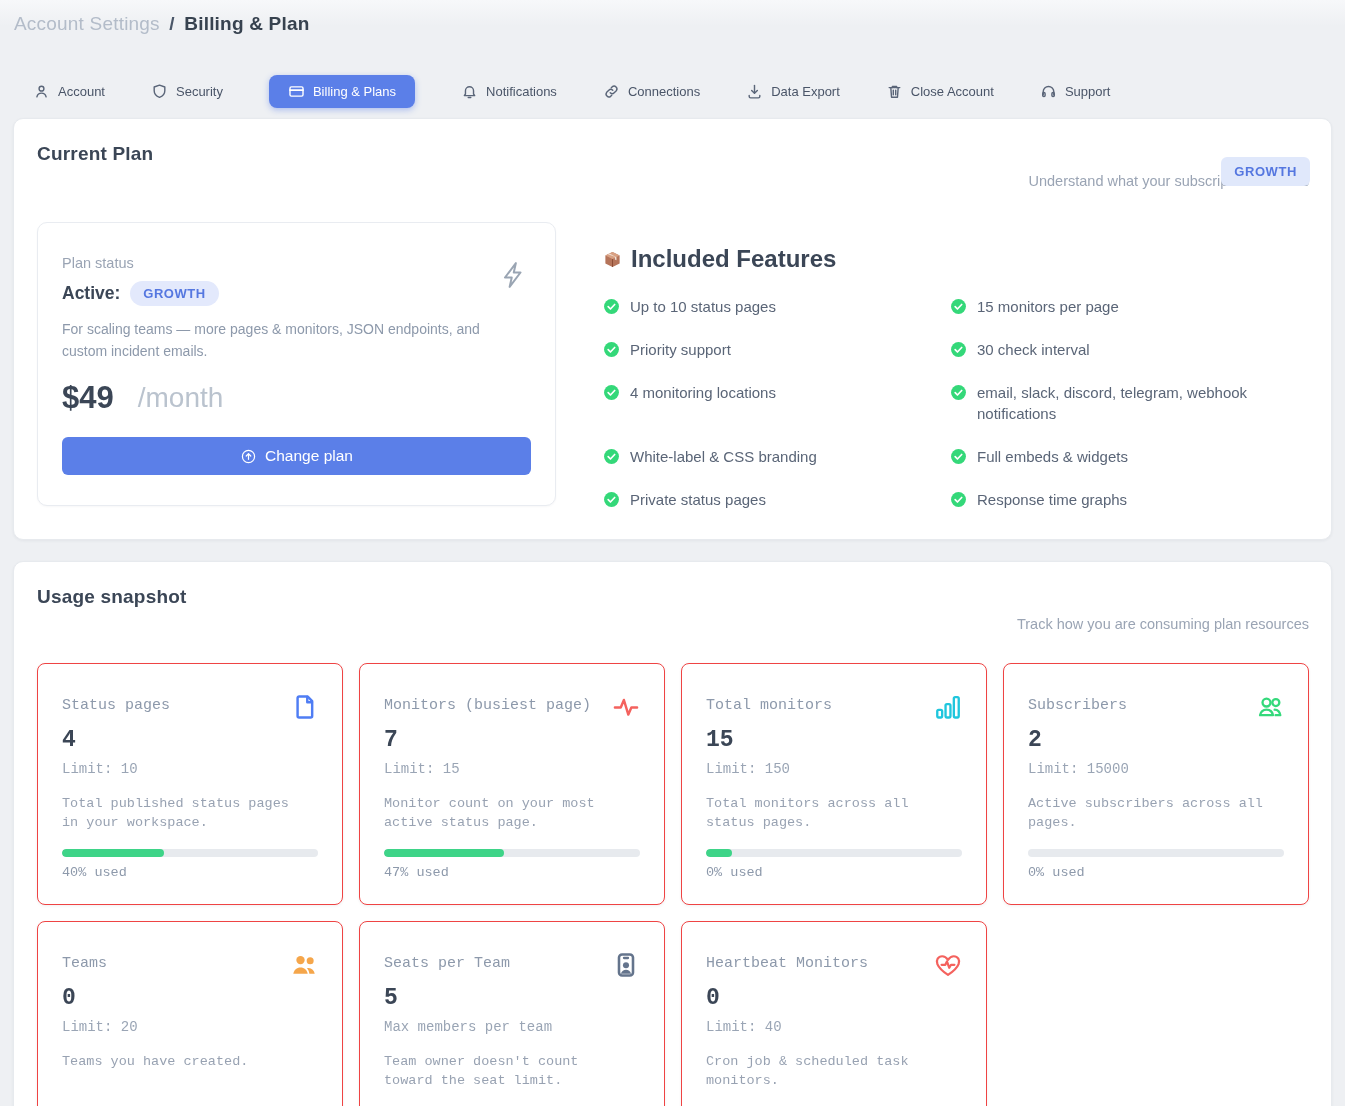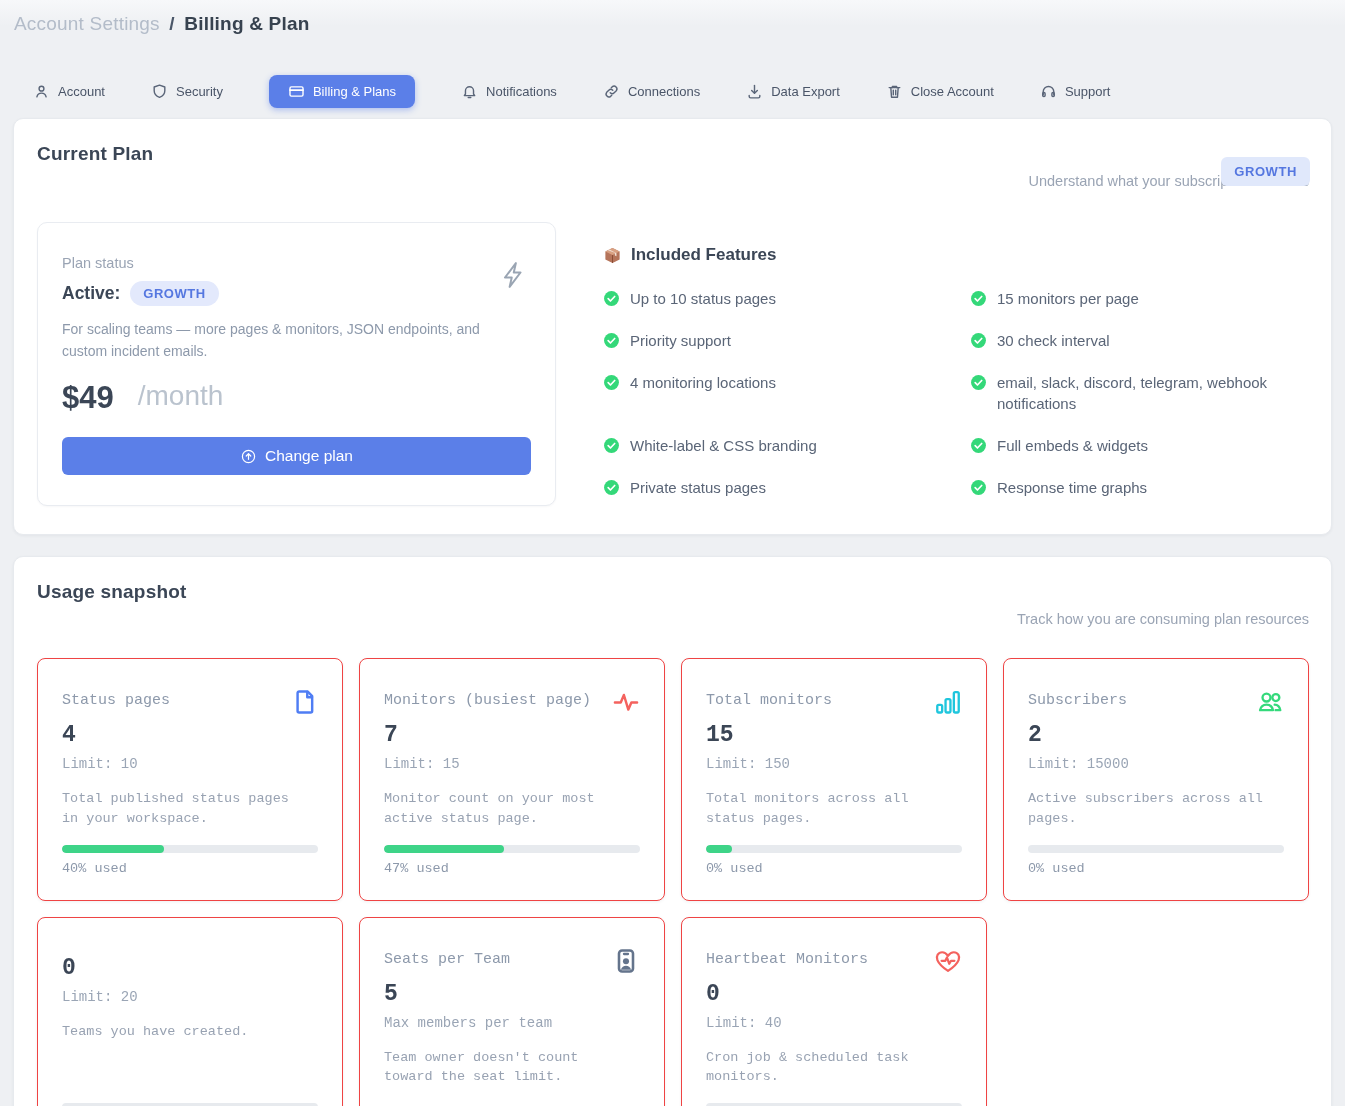--- a/index.html
+++ b/index.html
@@ -56,40 +56,39 @@
   .bolt { position:absolute; top:32px; right:26px; width:30px; height:40px; color:#9aa5b3; }
   .bolt svg { width:30px; height:40px; }
   .plan-status-label { font-size:14.5px; color:#9aa4b4; }
   .plan-active-row { display:flex; align-items:center; gap:10px; margin-top:10px; }
   .plan-active { font-size:17.5px; font-weight:600; color:#3b4656; }
   .plan-pill {
     background:#e3e9fc; color:#5577e0; font-size:13px; font-weight:600;
     letter-spacing:.5px; padding:5px 13px; border-radius:13px;
   }
   .plan-desc { font-size:14px; color:#8d99ab; line-height:1.55; margin-top:13px; max-width:420px; }
-  .plan-price-row { margin-top:18px; display:flex; align-items:flex-start; }
+  .plan-price-row { margin-top:18px; display:flex; align-items:center; }
   .plan-price { font-size:31px; font-weight:700; color:#3b4656; }
   .plan-period { font-size:28px; font-weight:400; color:#bac3ce;padding-left:24px; }
   .change-btn {
     margin-top:21px; width:100%; height:38px; border:none; border-radius:6px;
     background:#5b7fe8; color:#ffffff; font-family:inherit; font-size:15.5px; cursor:pointer;
     display:flex; align-items:center; justify-content:center; gap:8px;
   }
   .change-btn .btn-icon { display:inline-flex; width:17px; height:17px; }
   .change-btn .btn-icon svg { width:17px; height:17px; }
 
   
   .features { flex:1; margin-left:47px; padding-top:23px; }
-  .features-head { display:flex; align-items:center; gap:9px; font-size:17px; font-weight:700; color:#3b4656; }
+  .features-head { display:flex; align-items:center; gap:9px; font-size:24px; font-weight:700; color:#3b4656; }
   .features-head .pkg { display:inline-flex; width:19px; height:19px; }
   .features-head .pkg svg { width:19px; height:19px; }
   .features-grid {
     display:grid; grid-template-columns:347px 1fr; row-gap:21px; margin-top:23px;
     align-items:start;
-    gap:20px;
   }
   .feature { display:flex; align-items:flex-start; gap:10px; font-size:15px; color:#5a6577; line-height:1.45; padding-right:30px; }
   .feature .check { flex:none; display:inline-flex; width:17px; height:17px; margin-top:2px; }
   .feature .check svg { width:17px; height:17px; }
 
   
   .usage-grid { display:grid; grid-template-columns:repeat(4,1fr); gap:16px; margin-top:31px; }
   .u-card {
     border:1px solid #ef4444; border-radius:8px; background:#fff; padding:31px 24px 24px 24px;
     box-shadow:0 1px 3px rgba(40,50,70,.07); display:flex; flex-direction:column; min-height:199px;font-family:Liberation Mono, monospace;
@@ -417,20 +416,31 @@
     <div class="u-limit">Limit: 15000</div>
     <div class="u-desc">Active subscribers across all pages.</div>
     <div class="u-progress">
       <div class="u-bar">
               <div class="u-fill" style="width: 0%;"></div>
             </div>
       <div class="u-used">0% used</div>
     </div>
   </div>
         <div class="u-card">
+    <div class="u-head">
+      <div class="u-title">Teams</div>
+      <span class="u-icon" style="color: rgb(245, 166, 75);">
+              <svg viewBox="0 0 24 24" fill="currentColor">
+                <circle cx="9" cy="7.8" r="3.6"></circle>
+                <path d="M2.8 19.5c.6-3.4 3-5.4 6.2-5.4s5.6 2 6.2 5.4z"></path>
+                <circle cx="17.3" cy="8.3" r="3"></circle>
+                <path d="M15.9 14.6c2.9.3 4.8 2 5.3 4.9h-4.6c-.3-2-1-3.6-2.2-4.7z"></path>
+              </svg>
+            </span>
+    </div>
     <div class="u-value">0</div>
     <div class="u-limit">Limit: 20</div>
     <div class="u-desc">Teams you have created.</div>
     <div class="u-progress">
       <div class="u-bar">
               <div class="u-fill" style="width: 0%;"></div>
             </div>
       <div class="u-used">0% used</div>
     </div>
   </div>

